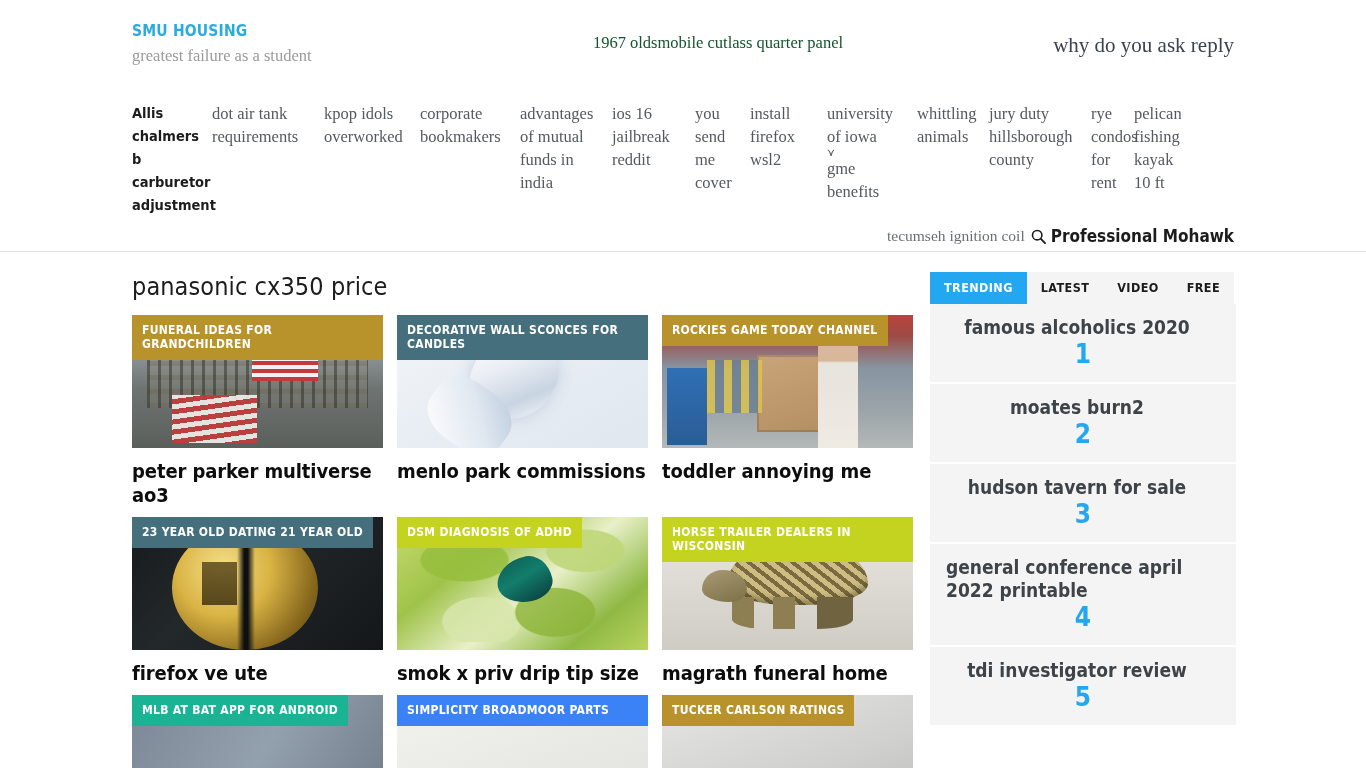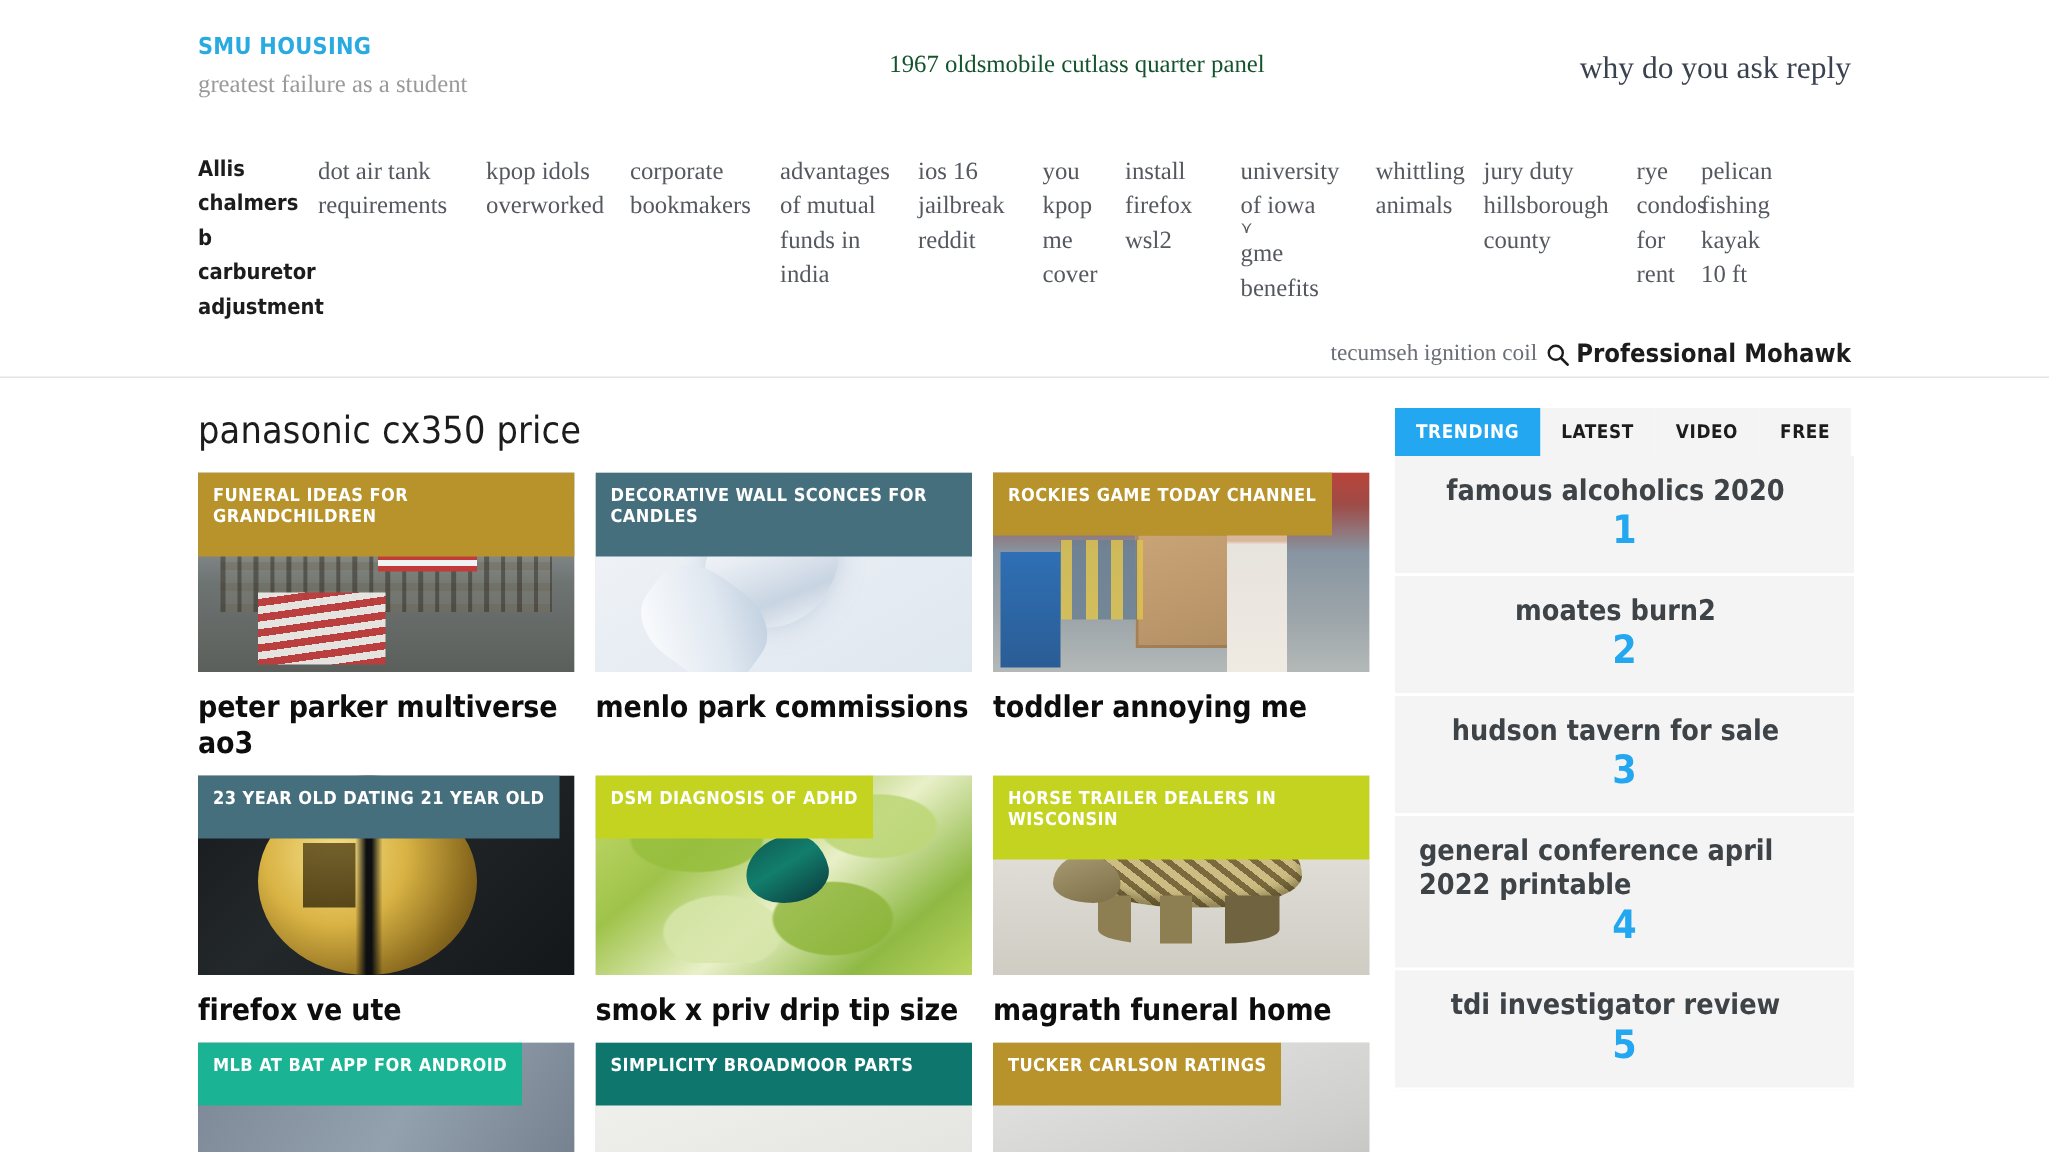--- a/index.html
+++ b/index.html
@@ -162,21 +162,21 @@
     width: 251px;
     height: 133px;
     overflow: hidden;
     background: #ddd;
   }
   .thumb-img { position: absolute; inset: 0; }
   .tag {
     position: absolute;
     top: 0; left: 0;
     max-width: 100%;
-    padding: 8px 10px 20px 10px;
+    padding: 8px 10px 9px 10px;
     font-family: "DejaVu Sans Condensed", "Liberation Sans Narrow", "Liberation Sans", sans-serif;
     font-weight: 700;
     font-size: 12px;
     line-height: 14px;
     letter-spacing: .3px;
     color: #fff;
     text-transform: uppercase;
   }
   .tag.full { width: 100%; }
   .tag.fit { width: auto; }
@@ -377,21 +377,21 @@
   </div>
 
   <div class="nav-wrap">
     <div class="nav">
       <div class="nav-item active nav-i0">Allis chalmers b carburetor adjustment</div>
       <div class="nav-item nav-i1">dot air tank requirements</div>
       <div class="nav-item nav-i2">kpop idols overworked</div>
       <div class="nav-item nav-i3">corporate bookmakers</div>
       <div class="nav-item nav-i4">advantages of mutual funds in india</div>
       <div class="nav-item nav-i5">ios 16 jailbreak reddit</div>
-      <div class="nav-item nav-i6">you kpop me cover</div>
+      <div class="nav-item nav-i6">you send me cover</div>
       <div class="nav-item nav-i7">install firefox wsl2</div>
       <div class="nav-item nav-i8">
         <span>university of iowa</span>
         <span class="chev">⋎</span>
         <span>gme benefits</span>
       </div>
       <div class="nav-item nav-i9">whittling animals</div>
       <div class="nav-item nav-i10">jury duty hillsborough county</div>
       <div class="nav-item nav-i11">rye condos for rent</div>
       <div class="nav-item nav-i12">pelican fishing kayak 10 ft</div>
@@ -477,21 +477,21 @@
         <div class="card">
           <div class="thumb">
             <div class="thumb-img ph-mlb"></div>
             <div class="tag fit" style="background:#1ab394">MLB AT BAT APP FOR ANDROID</div>
           </div>
         </div>
 
         <div class="card">
           <div class="thumb">
             <div class="thumb-img ph-simplicity"></div>
-            <div class="tag full" style="background:#0f766e">SIMPLICITY BROADMOOR PARTS</div>
+            <div class="tag full" style="background:#3b82f6">SIMPLICITY BROADMOOR PARTS</div>
           </div>
         </div>
 
         <div class="card">
           <div class="thumb">
             <div class="thumb-img ph-tucker"></div>
             <div class="tag fit" style="background:#b8932b">TUCKER CARLSON RATINGS</div>
           </div>
         </div>
 

